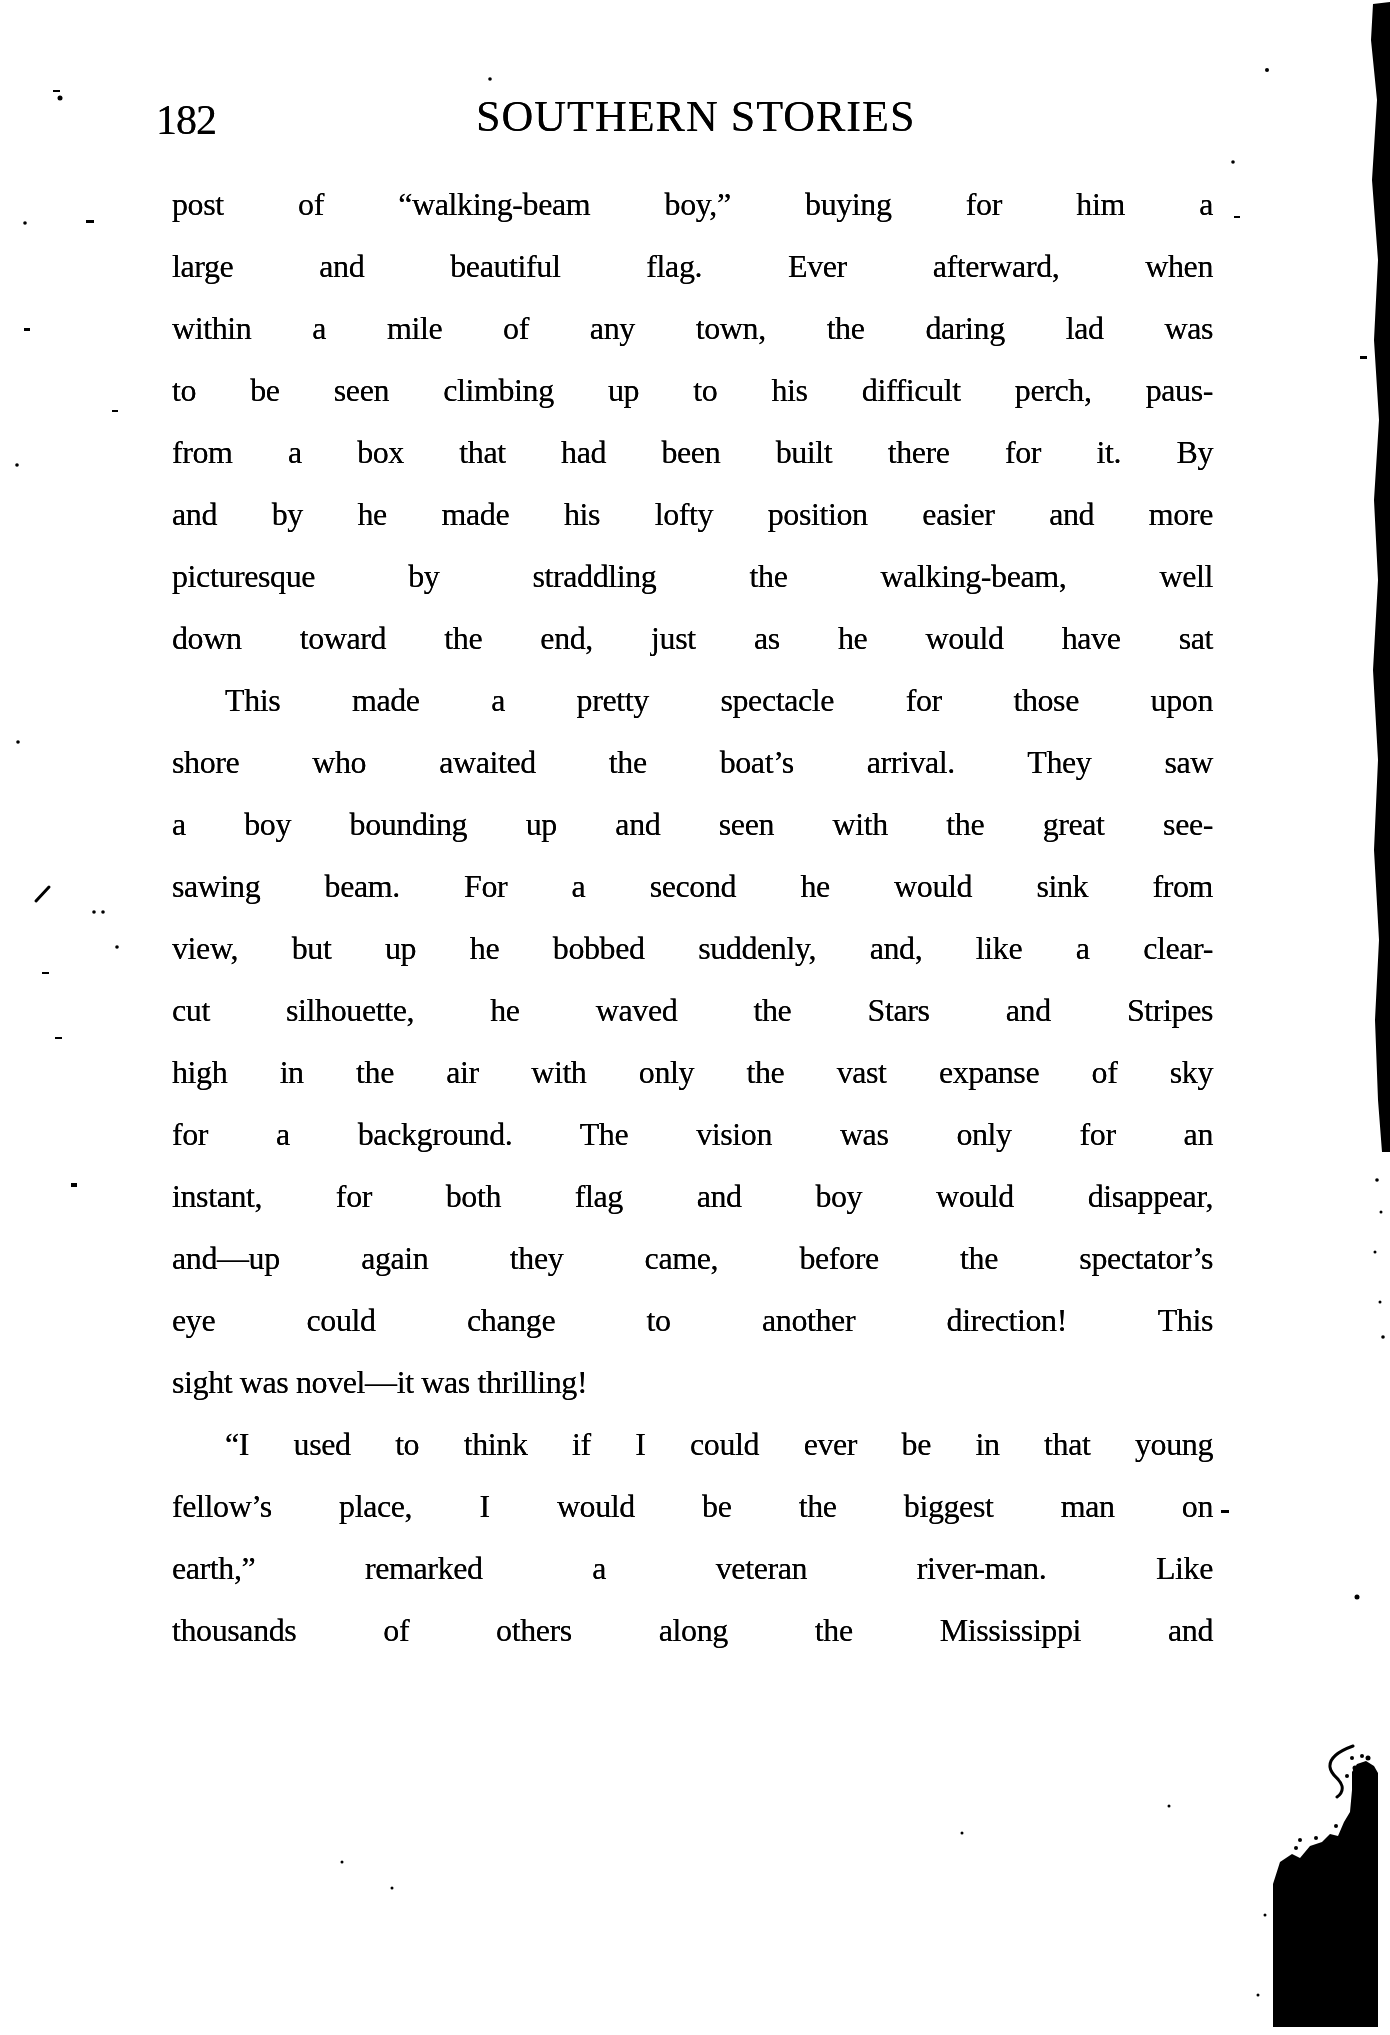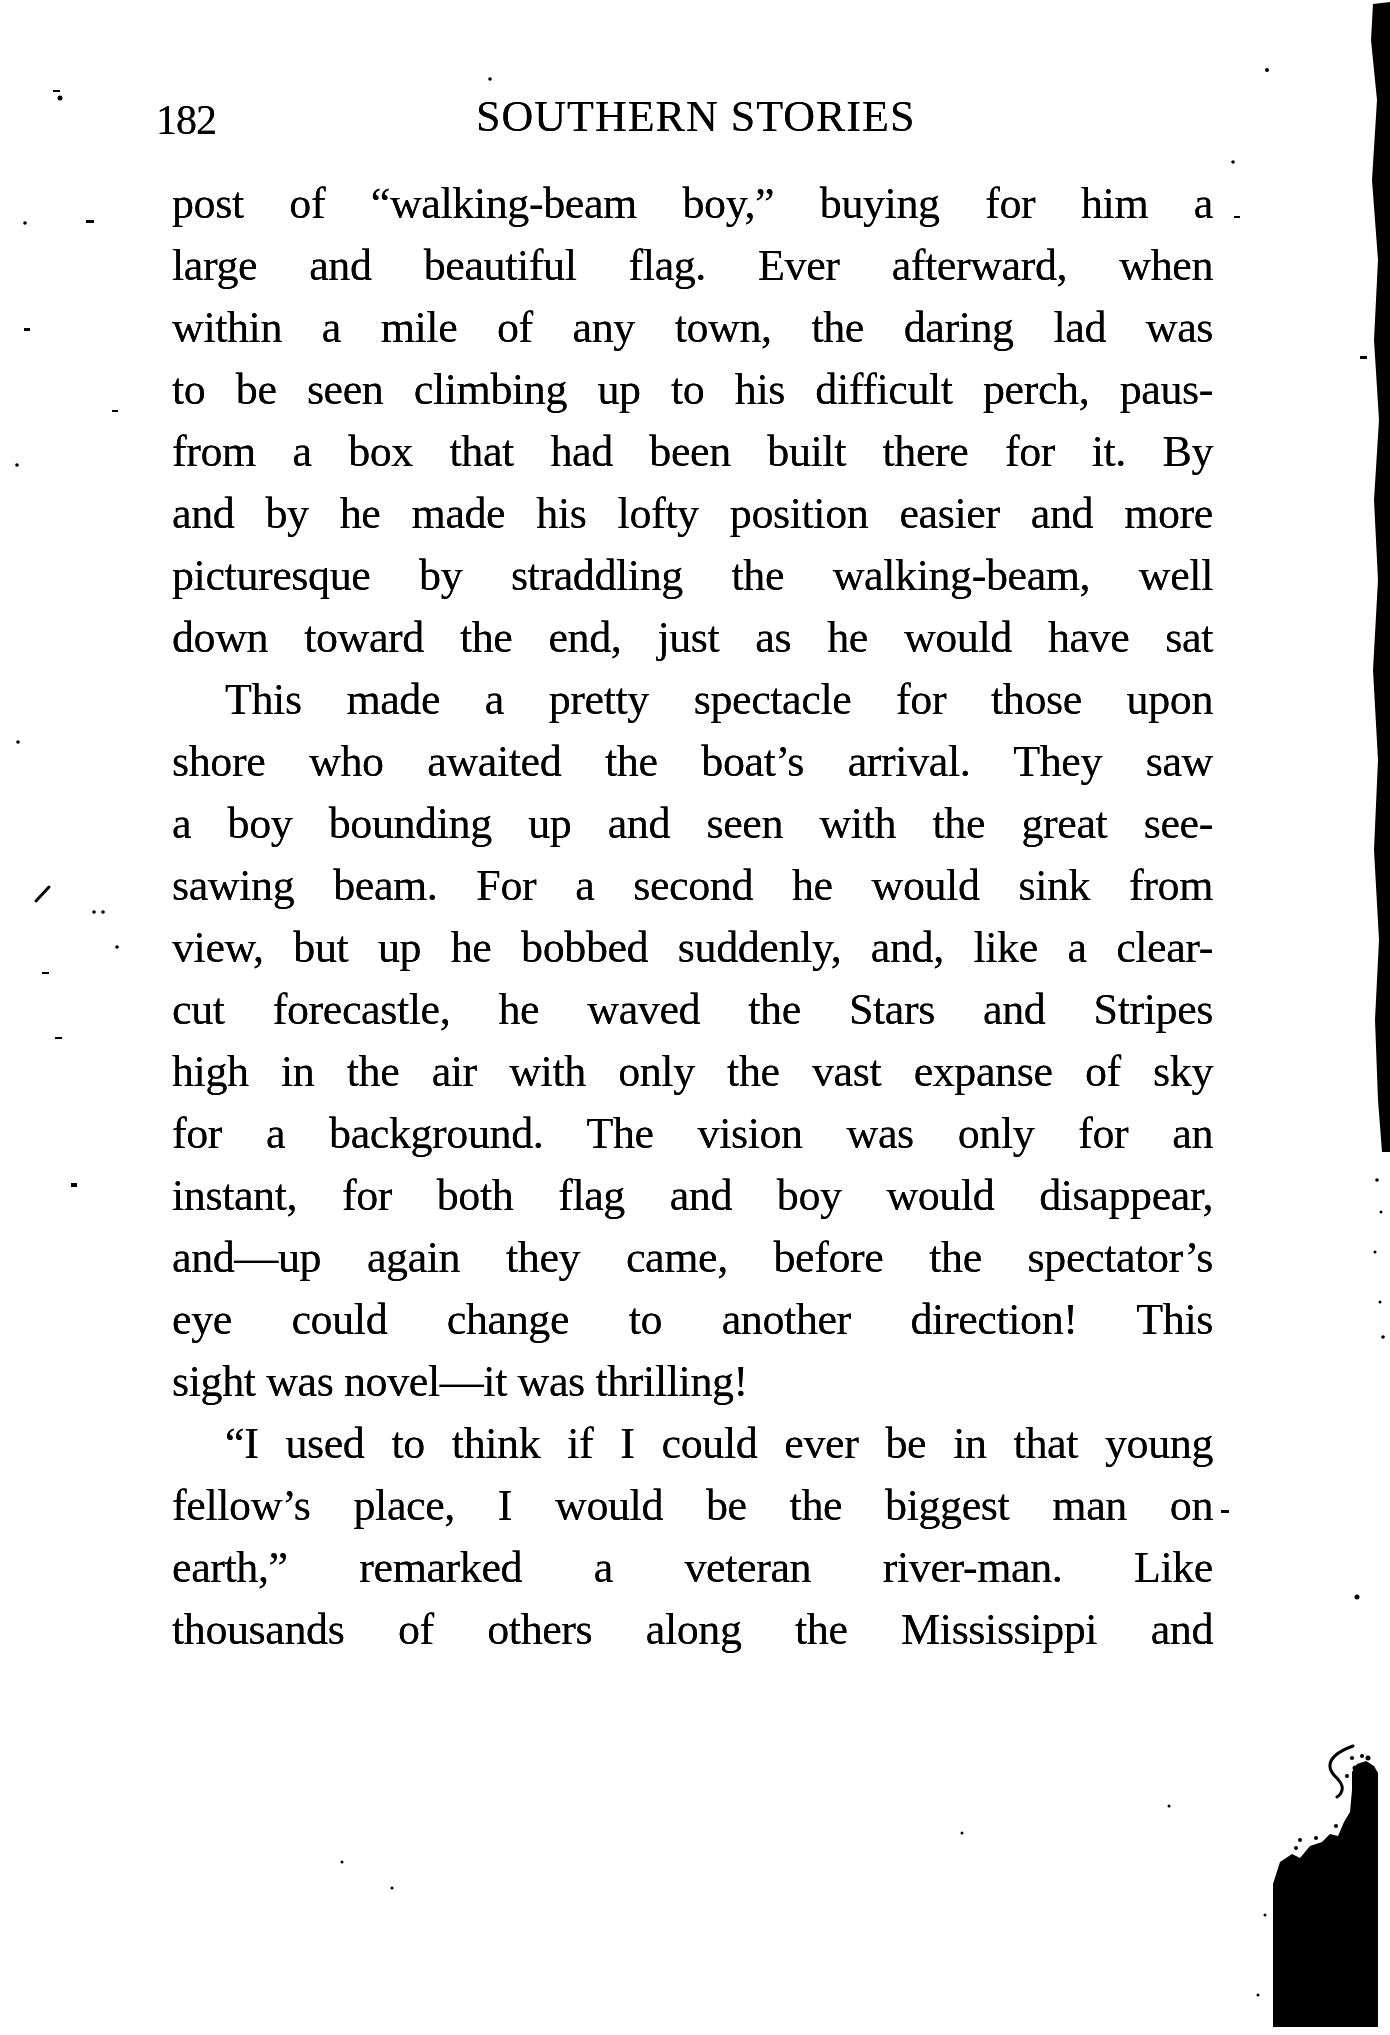--- a/index.html
+++ b/index.html
@@ -19,21 +19,21 @@
   .running-title{
     position:absolute;left:476px;top:95px;
     font-size:44px;line-height:1;letter-spacing:1px;
     text-shadow:0 0 .5px rgba(0,0,0,.9);
     white-space:nowrap;
   }
   .textblock{
     position:absolute;left:172px;top:173px;width:1041px;
   }
   .line{
-    font-size:44px;line-height:62px;
+    font-size:32px;line-height:62px;
     letter-spacing:-0.4px;
     text-align:justify;text-align-last:justify;
     white-space:normal;
     text-shadow:0 0 .5px rgba(0,0,0,.9);
   }
   .line.flush{text-align-last:left;}
   .line.indent{padding-left:53px;}
   .artifacts{
     position:absolute;left:0;top:0;width:1390px;height:2035px;
     pointer-events:none;
@@ -54,21 +54,21 @@
       <div class="line">to be seen climbing up to his difficult perch, paus-</div>
       <div class="line">from a box that had been built there for it.  By</div>
       <div class="line">and by he made his lofty position easier and more</div>
       <div class="line">picturesque by straddling the walking-beam, well</div>
       <div class="line">down toward the end, just as he would have sat</div>
       <div class="line indent">This made a pretty spectacle for those upon</div>
       <div class="line">shore who awaited the boat’s arrival.  They saw</div>
       <div class="line">a boy bounding up and seen with the great see-</div>
       <div class="line">sawing beam.  For a second he would sink from</div>
       <div class="line">view, but up he bobbed suddenly, and, like a clear-</div>
-      <div class="line">cut forecastle, he waved the Stars and Stripes</div>
+      <div class="line">cut silhouette, he waved the Stars and Stripes</div>
       <div class="line">high in the air with only the vast expanse of sky</div>
       <div class="line">for a background.  The vision was only for an</div>
       <div class="line">instant, for both flag and boy would disappear,</div>
       <div class="line">and—up again they came, before the spectator’s</div>
       <div class="line">eye could change to another direction!  This</div>
       <div class="line flush">sight was novel—it was thrilling!</div>
       <div class="line indent">“I used to think if I could ever be in that young</div>
       <div class="line">fellow’s place, I would be the biggest man on</div>
       <div class="line">earth,” remarked a veteran river-man.  Like</div>
       <div class="line">thousands of others along the Mississippi and</div>

